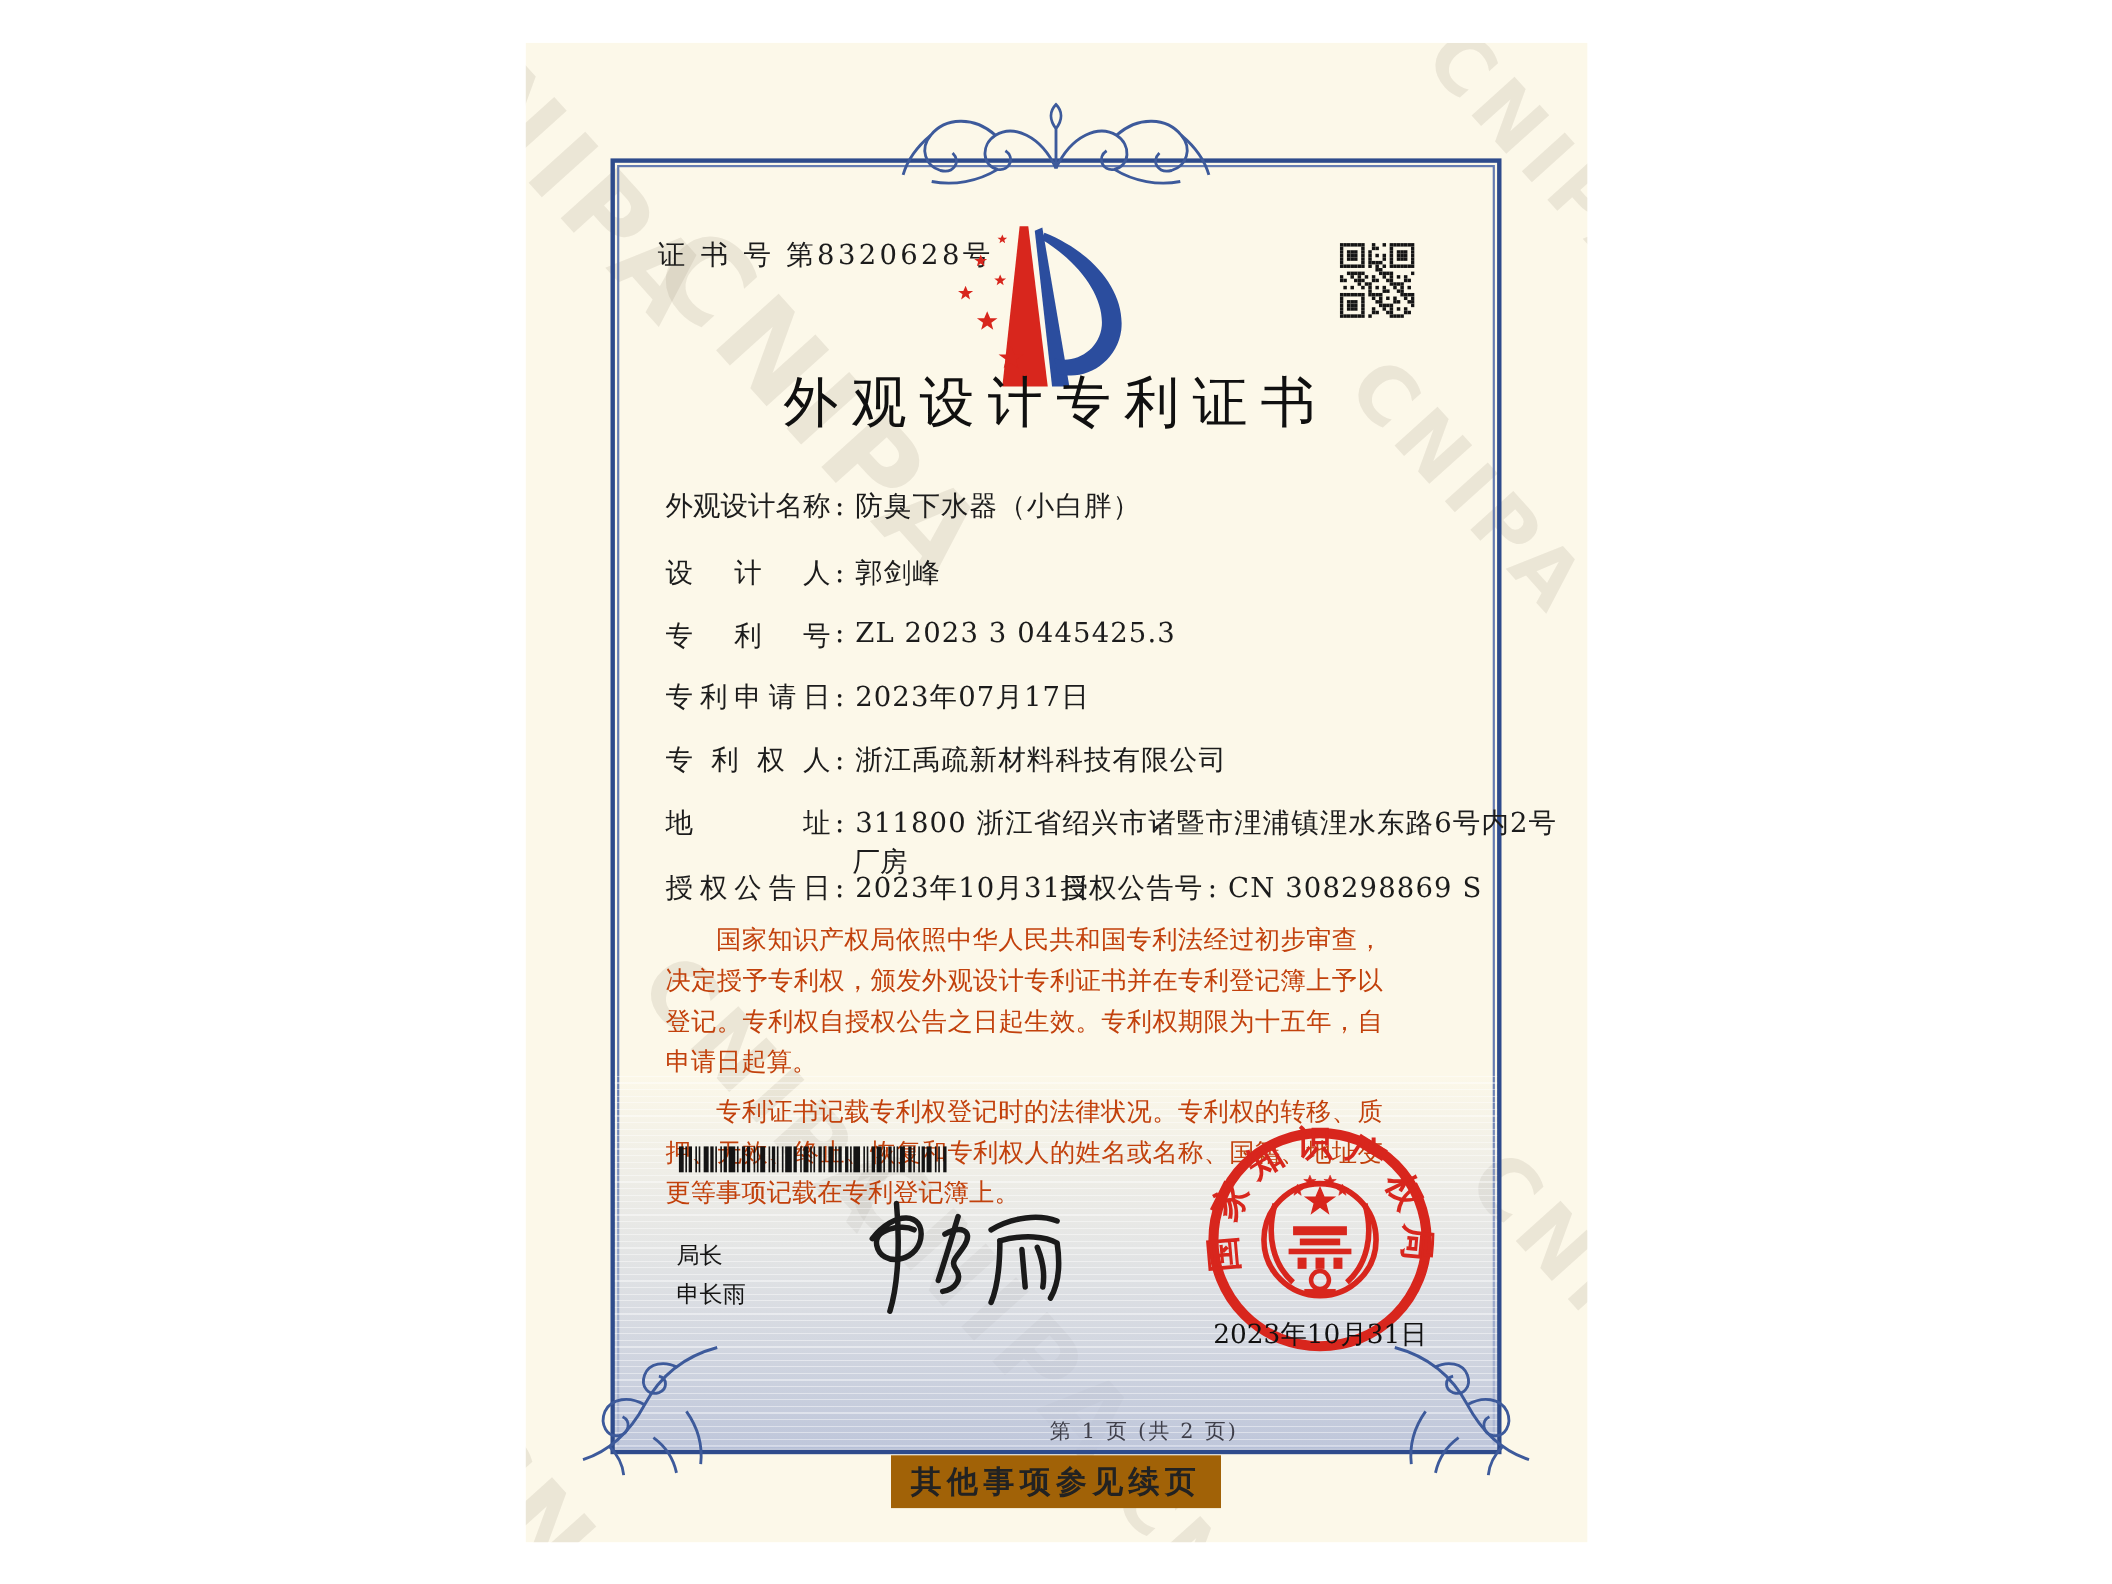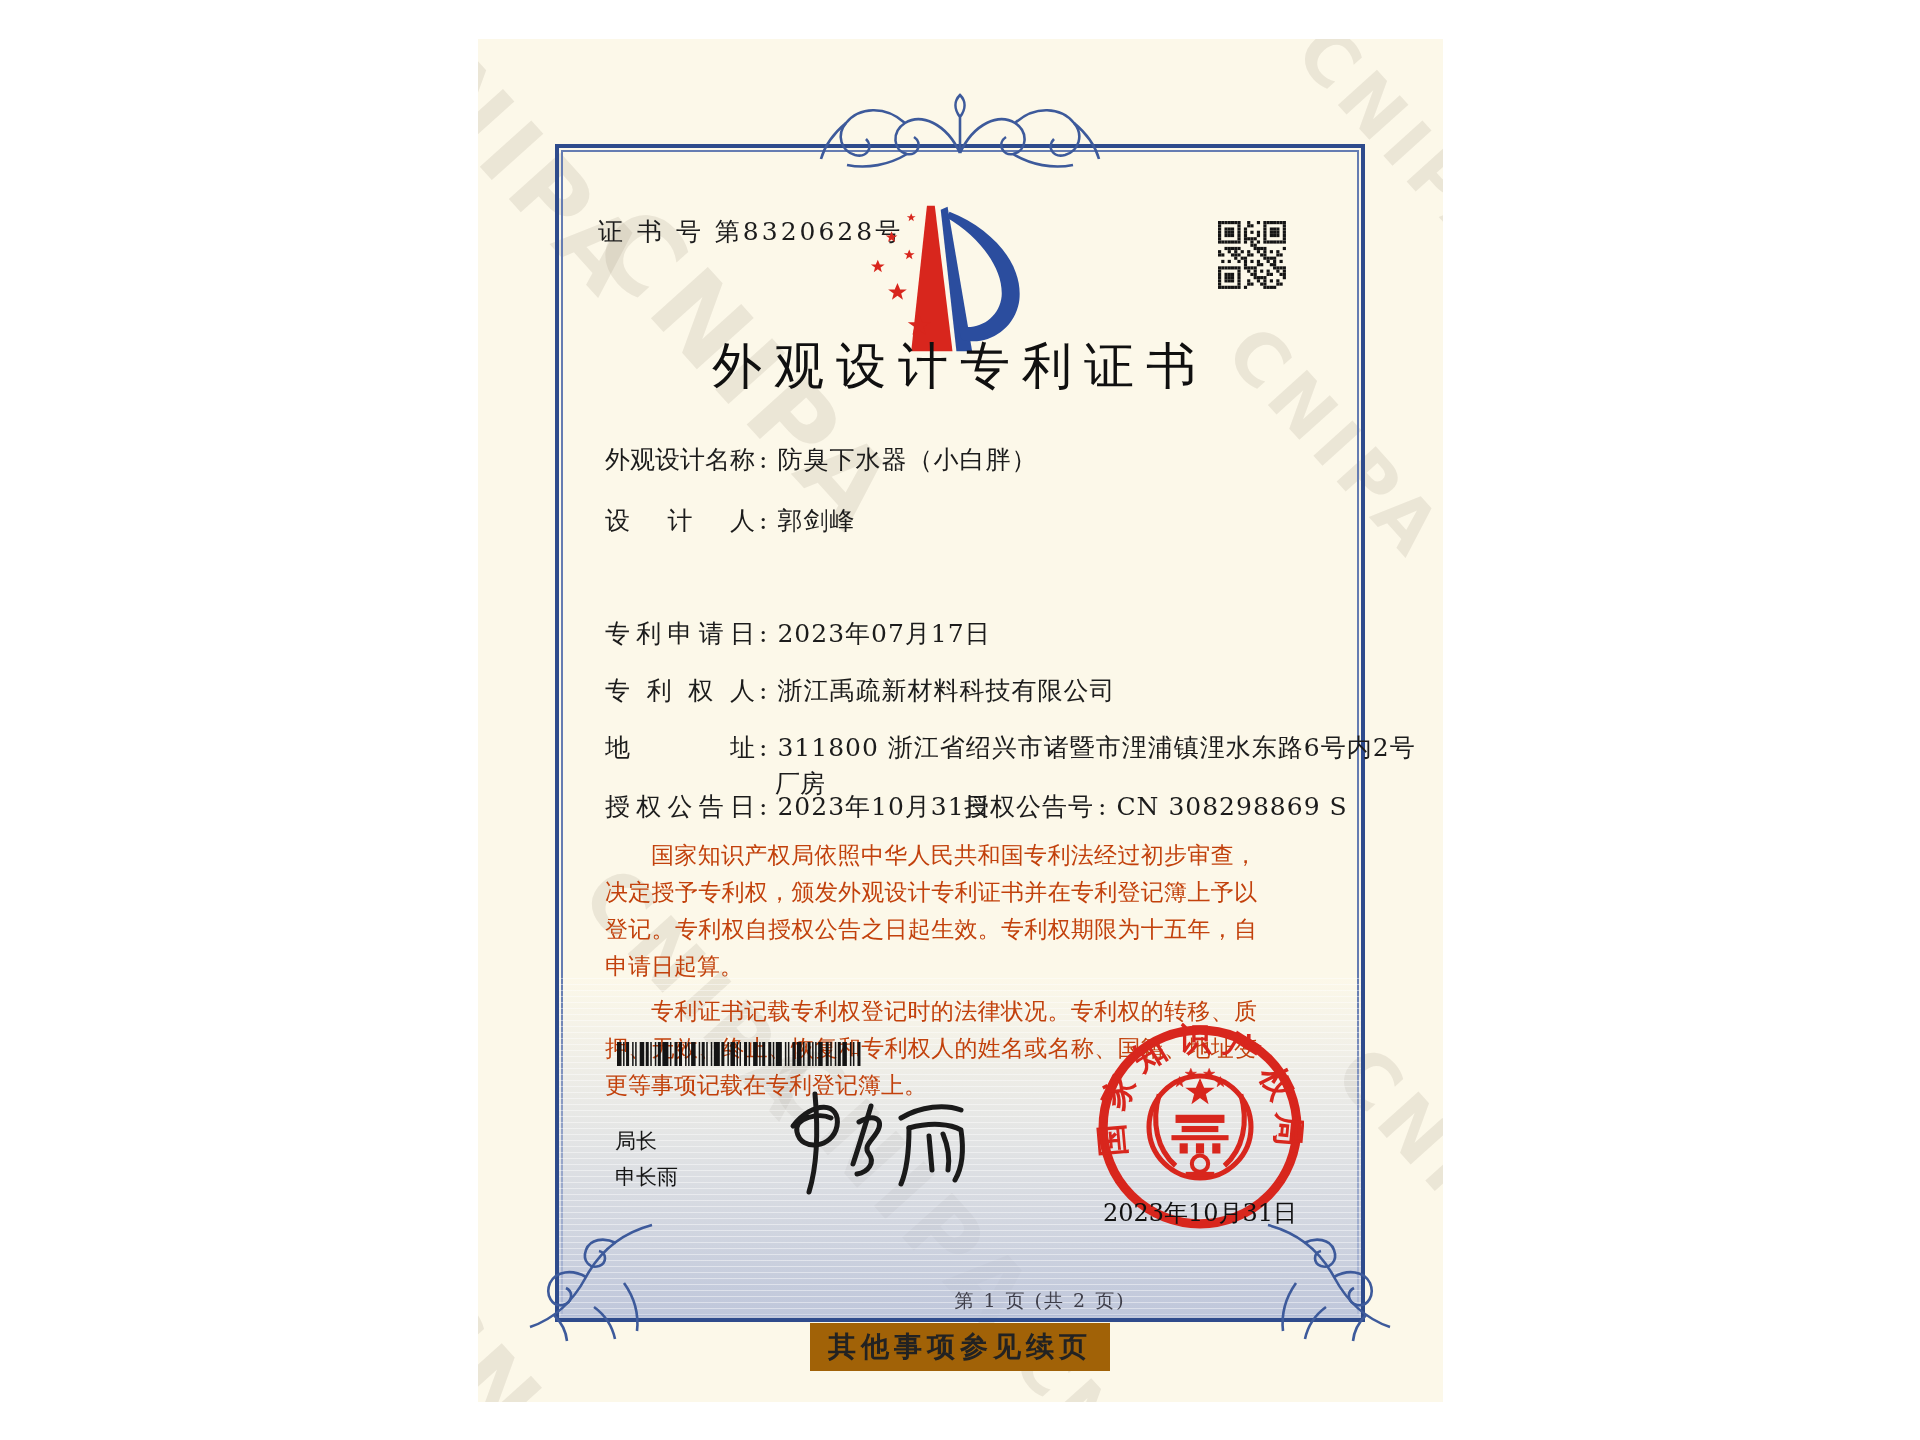--- a/index.html
+++ b/index.html
@@ -332,20 +332,23 @@
       </svg>
 
     <div class="ct title">外观设计专利证书</div>
 
     <div class="ct row" style="top:404px">
       <span class="lbl">外观设计名称</span><span class="colon">:</span><span class="val">防臭下水器（小白胖）</span>
     </div>
     <div class="ct row" style="top:465px">
       <span class="lbl">设计人</span><span class="colon">:</span><span class="val">郭剑峰</span>
     </div>
+    <div class="ct row" style="top:522px">
+      <span class="lbl">专利号</span><span class="colon">:</span><span class="val">ZL 2023 3 0445425.3</span>
+    </div>
     <div class="ct row" style="top:578px">
       <span class="lbl">专利申请日</span><span class="colon">:</span><span class="val">2023年07月17日</span>
     </div>
     <div class="ct row" style="top:635px">
       <span class="lbl">专利权人</span><span class="colon">:</span><span class="val">浙江禹疏新材料科技有限公司</span>
     </div>
     <div class="ct row" style="top:692px">
       <span class="lbl">地址</span><span class="colon">:</span><span class="val">311800 浙江省绍兴市诸暨市浬浦镇浬水东路6号内2号</span>
     </div>
     <div class="ct addr2" style="top:728px">厂房</div>

